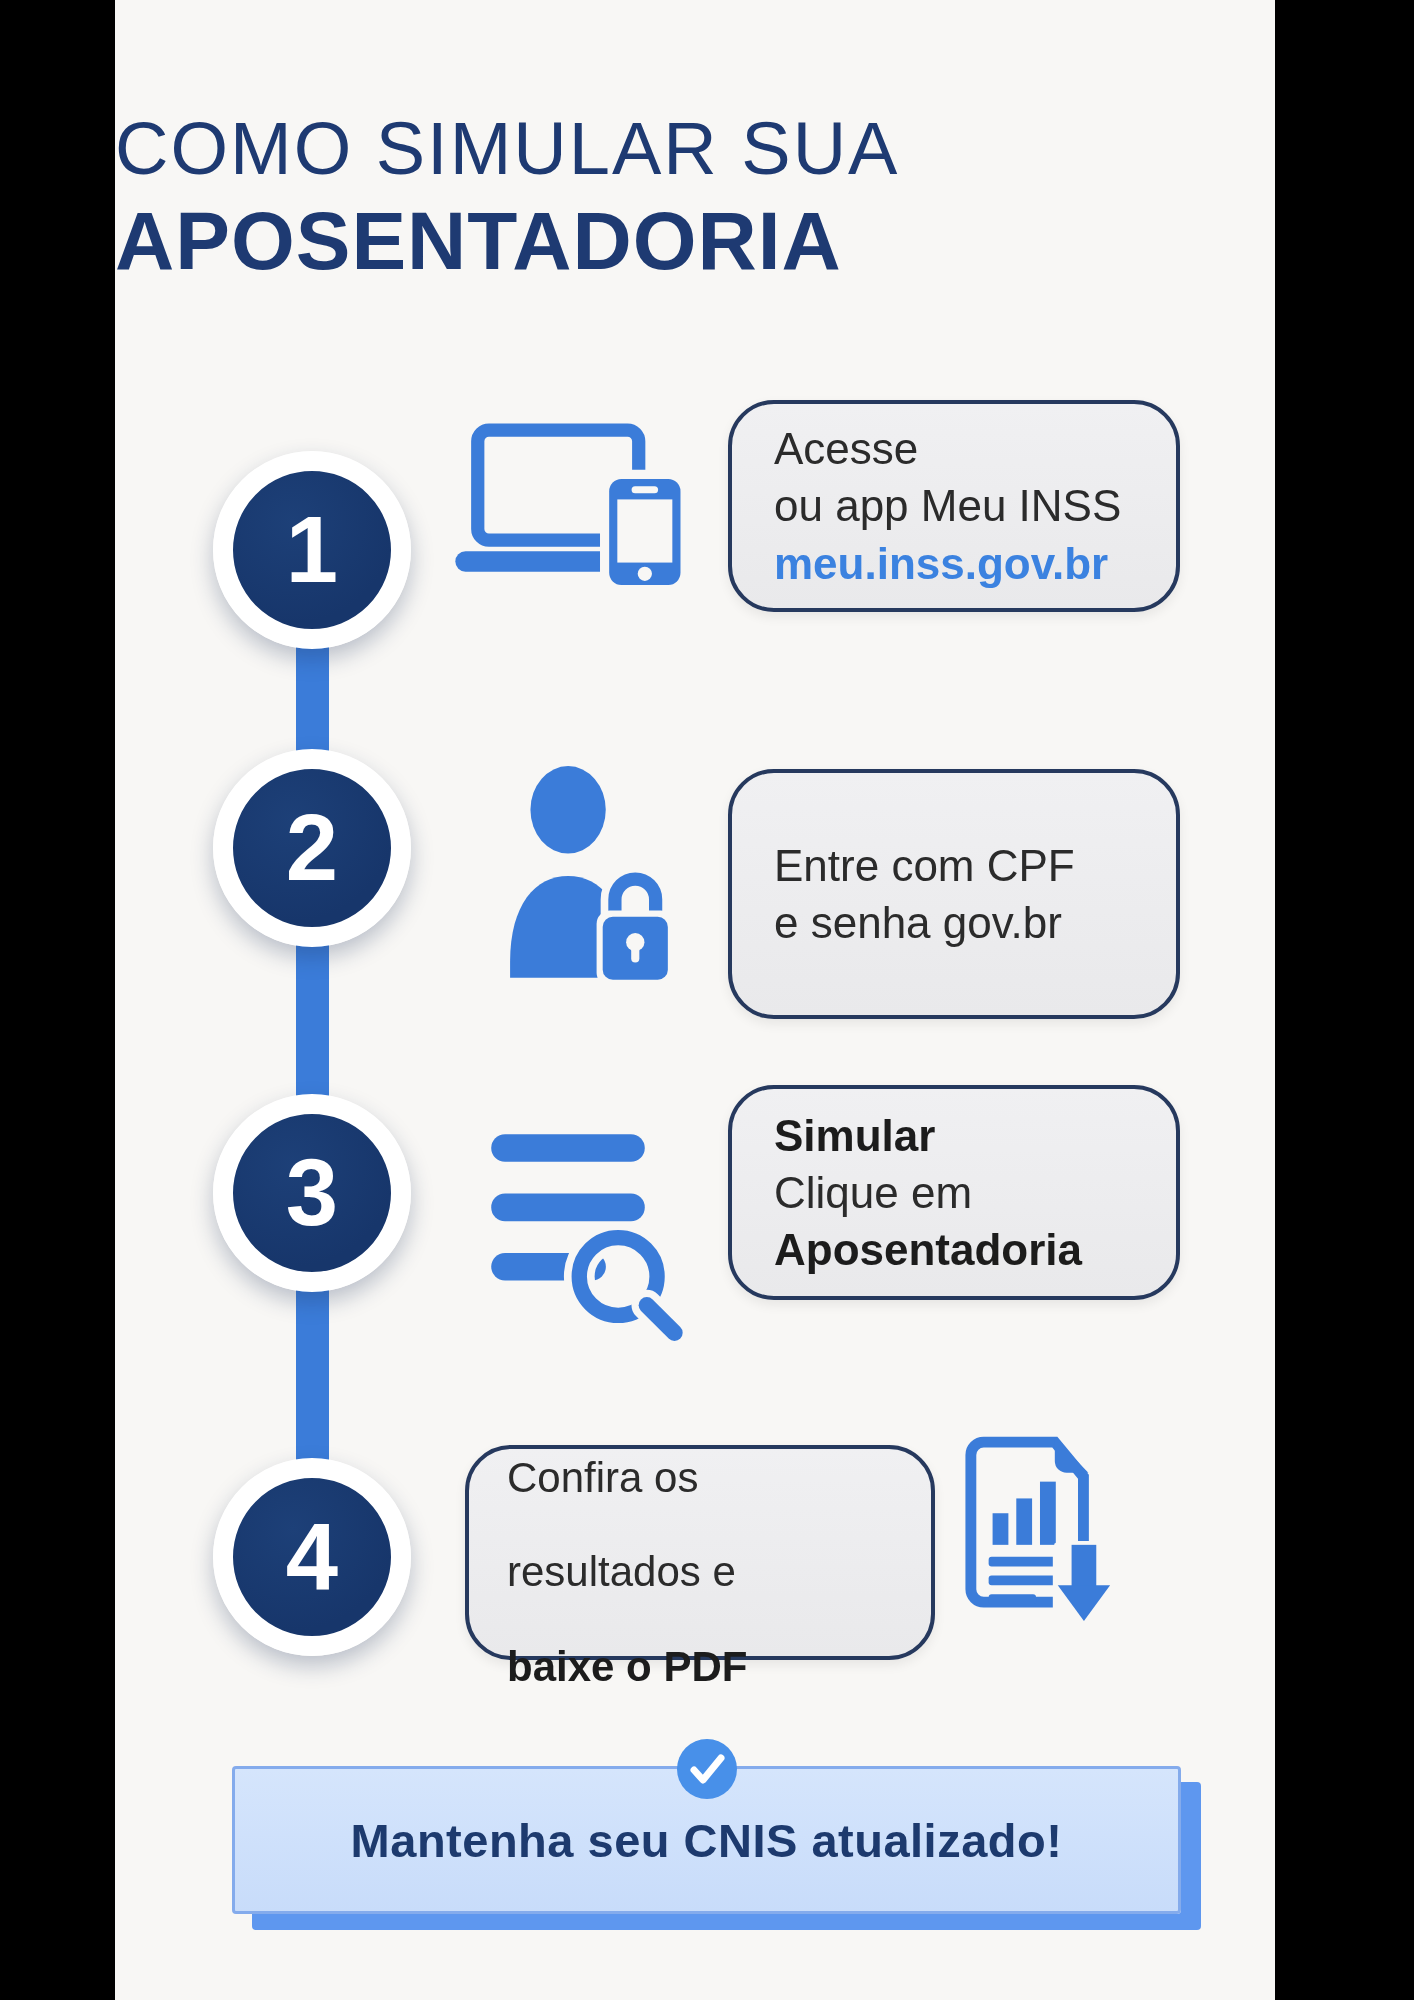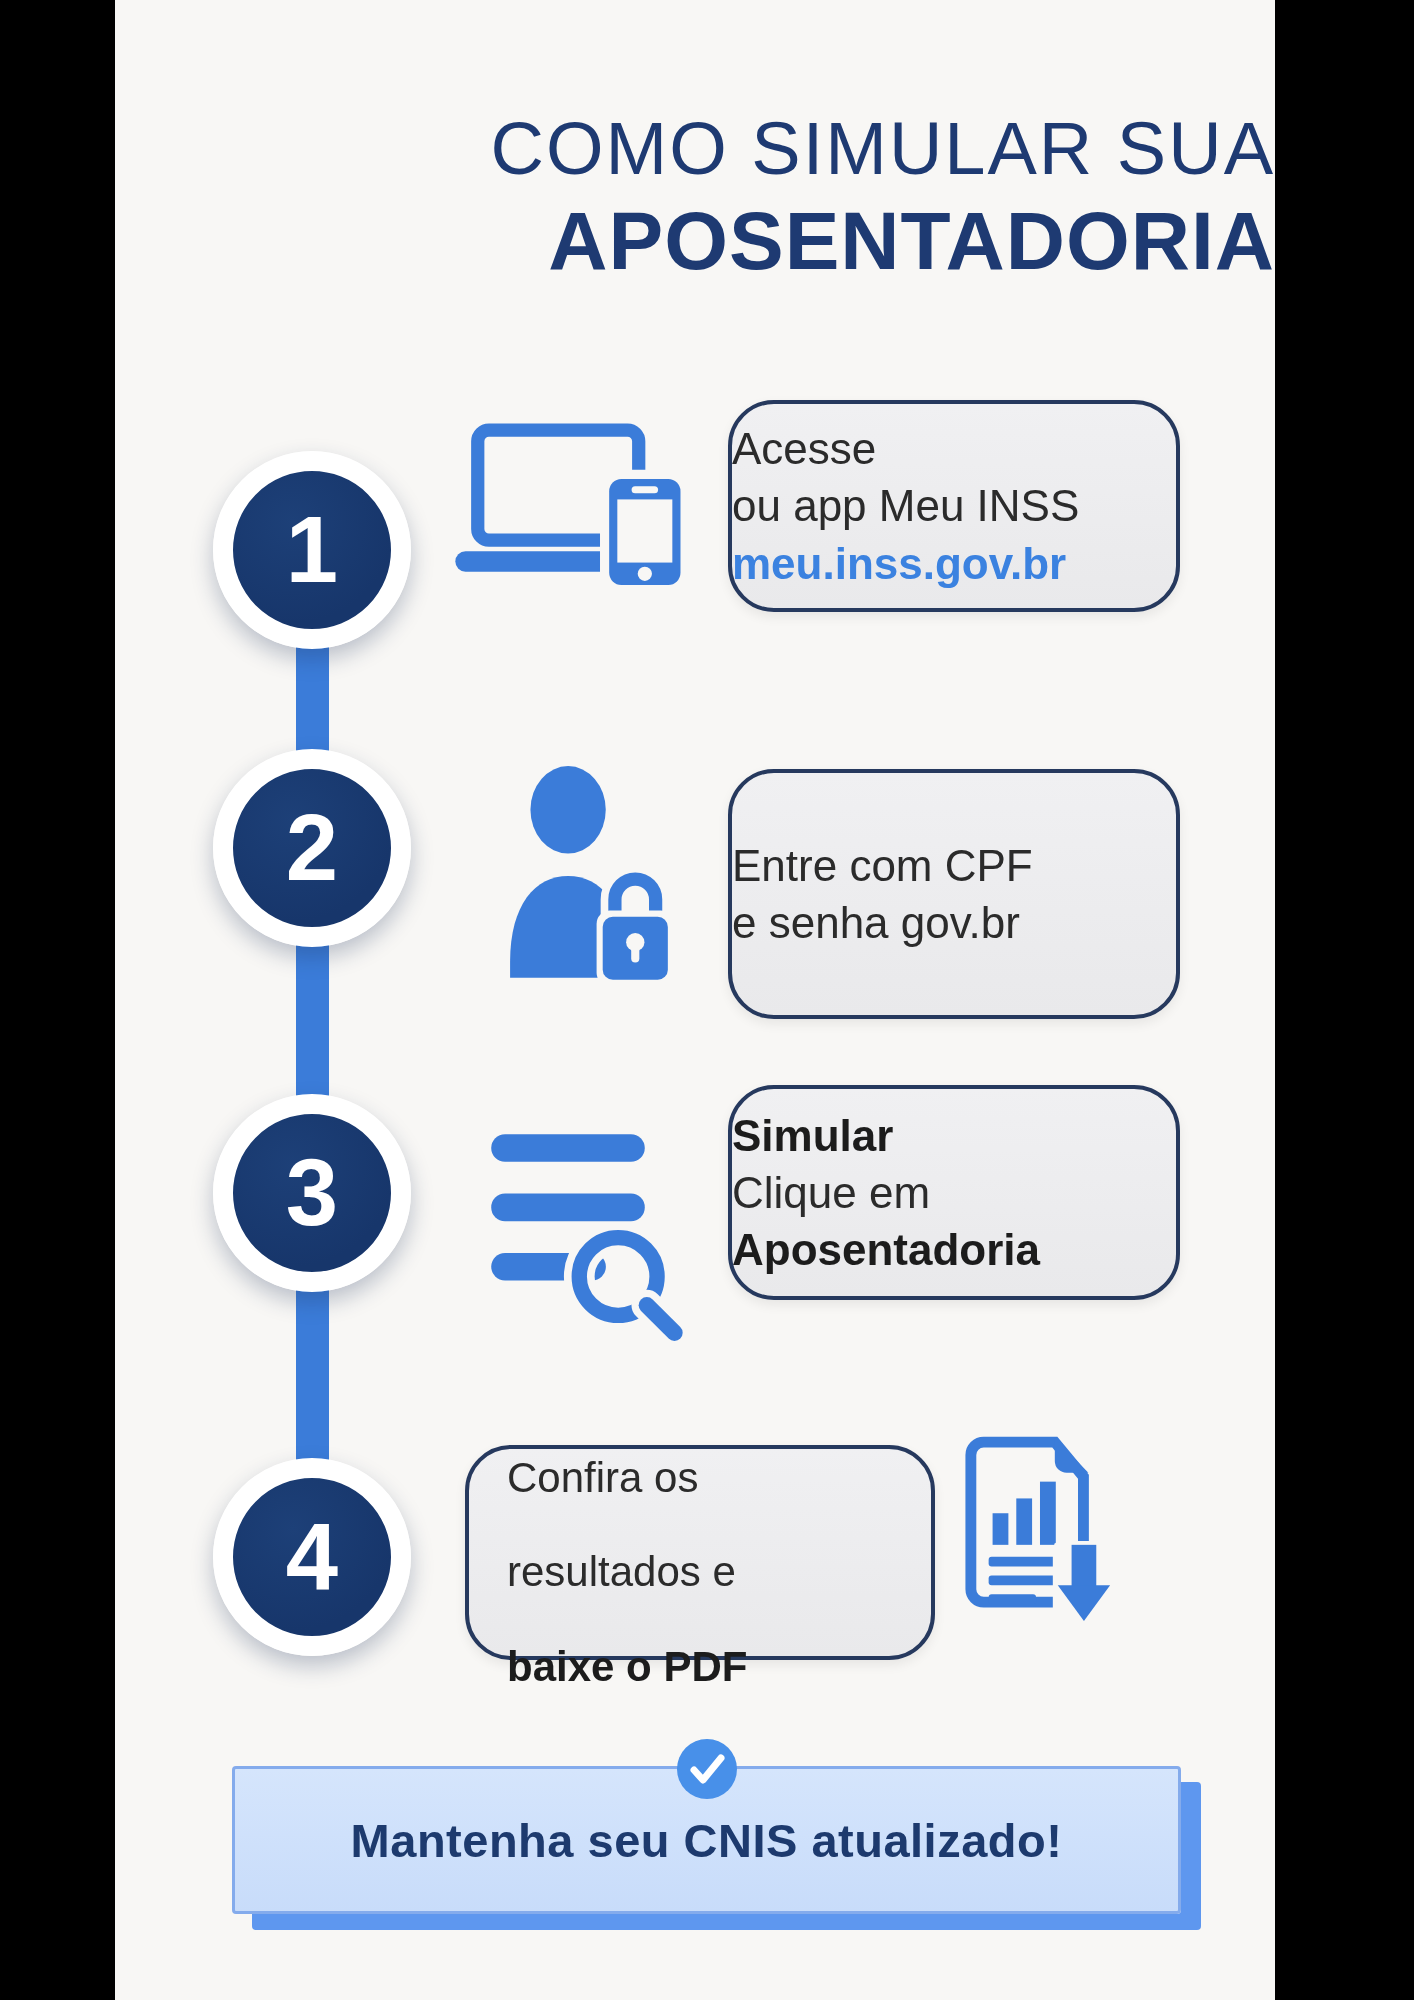--- a/index.html
+++ b/index.html
@@ -2,42 +2,42 @@
 <html style="--accent: #3b7cd9; --navy: #1e3a72; --link: #3b82e0; --circle: #17366b; --box-border: #26395e; --box-bg: #ededee; --banner-bg: #cfe1fb; --banner-shadow: #5e97ef; --banner-text: #1d3a6e; --check-circle: #4890e9;"><head>
 <meta charset="utf-8">
 <style>
   html,body{margin:0;padding:0;background:#000;}
   .stage{position:relative;width:1414px;height:2000px;background:#000;overflow:hidden;
          font-family:"Liberation Sans","DejaVu Sans",sans-serif;}
   .card{position:absolute;left:115px;top:0;width:1160px;height:2000px;
         background:#f8f7f5;}
 
   
-  .title{position:absolute;left:0;top:112px;width:100%;text-align:right;margin:0;}
+  .title{position:absolute;left:0;top:112px;width:100%;text-align:left;margin:0;}
   .title .t1{display:block;font-size:74px;font-weight:400;letter-spacing:2px;
              color:var(--navy,#1e3a72);line-height:1.0;}
   .title .t2{display:block;font-size:82px;font-weight:700;letter-spacing:1px;
              color:var(--navy,#1e3a72);line-height:1.0;margin-top:14px;}
 
   
   .connector{position:absolute;left:181px;top:550px;width:33px;height:1010px;
              background:var(--accent,#3b7cd9);border-radius:17px;z-index:1;}
   .num-circle{position:absolute;left:98px;width:198px;height:198px;box-sizing:border-box;
               border:20px solid #ffffff;border-radius:50%;z-index:2;
               background:radial-gradient(circle at 38% 32%, #1d4078 0%, var(--circle,#17366b) 70%);
               box-shadow:0 10px 22px rgba(30,50,90,.28);
               display:flex;align-items:center;justify-content:center;}
   .num-circle span{color:#fff;font-size:94px;font-weight:700;line-height:1;}
 
   
   .box{position:absolute;box-sizing:border-box;width:452px;
        background:linear-gradient(180deg,#f0f0f2 0%,#e9e9eb 100%);
        border:4px solid var(--box-border,#26395e);border-radius:46px;
        display:flex;flex-direction:column;justify-content:center;
-       box-shadow:0 5px 12px rgba(0,0,0,.07);}
+       padding-left:42px;box-shadow:0 5px 12px rgba(0,0,0,.07);}
   .box .line{display:block;font-size:44px;line-height:1.3;color:#2b2b2b;}
   .box .bold{font-weight:700;color:#1c1c1c;}
   .box .link{font-weight:700;color:var(--link,#3b82e0);}
   .box1{left:613px;top:400px;height:212px;}
   .box2{left:613px;top:753px;height:250px;margin-top:16px;}
   .box3{left:613px;top:1085px;height:215px;}
   .box4{left:350px;top:1445px;width:470px;height:215px;padding-left:38px;}
   .box4 .line{font-size:42px;margin-top:40px;}
 
   

